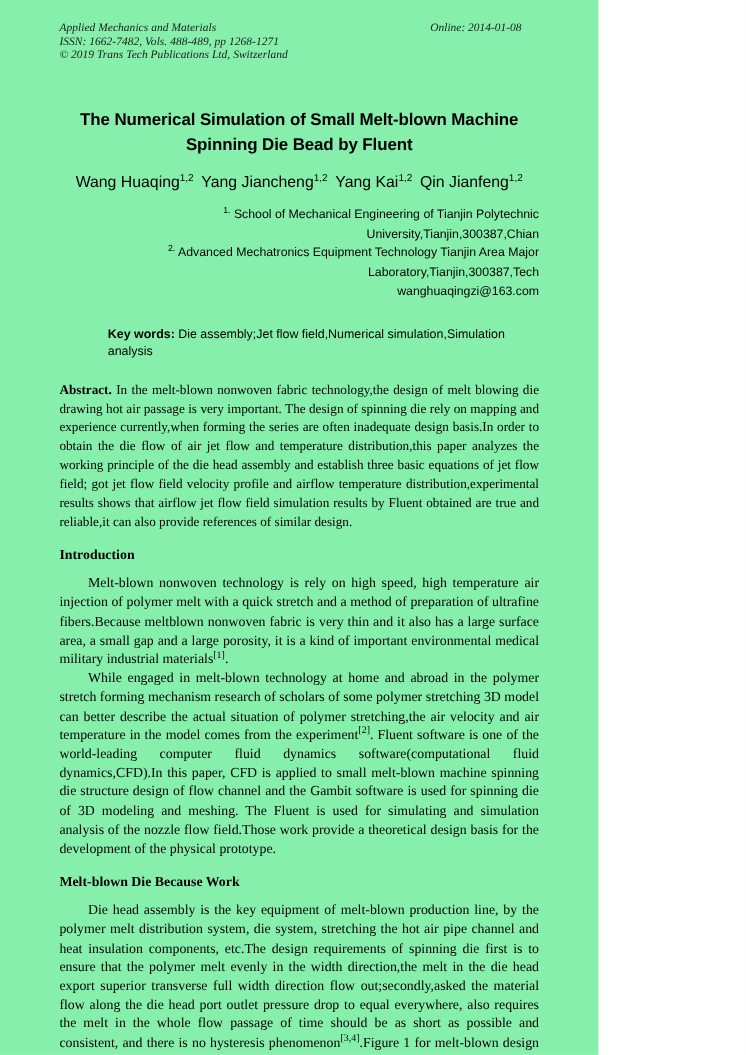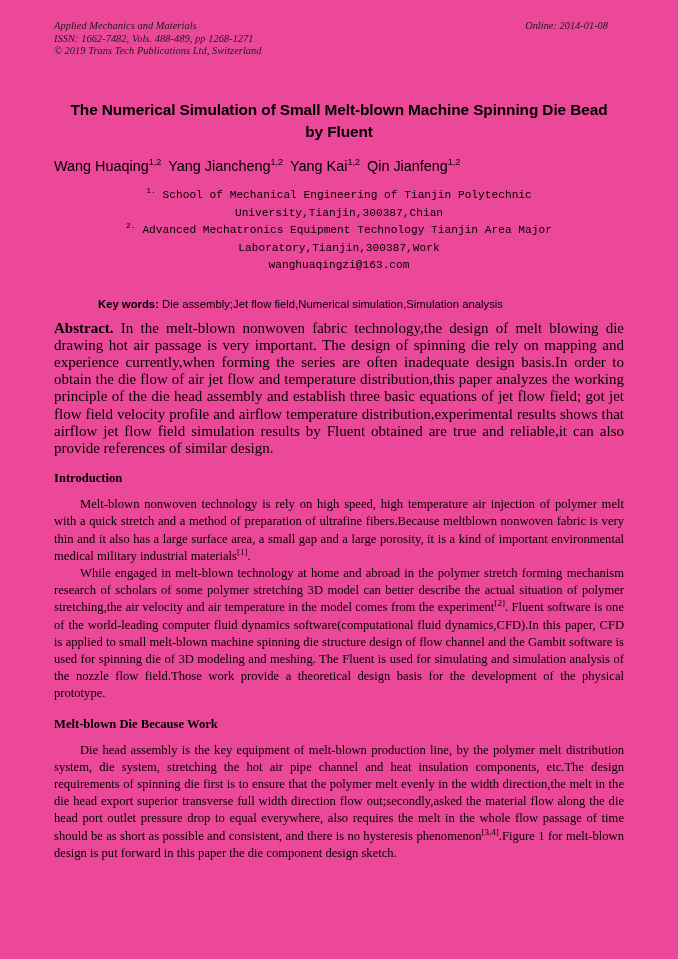--- a/index.html
+++ b/index.html
@@ -11,23 +11,23 @@
   body {
     width: 678px;
     height: 959px;
     overflow: hidden;
     font-family: "Liberation Serif", "DejaVu Serif", serif;
     color: #000000;
   }
 
   .page {
     position: relative;
-    width: 678px;
+    width: 544px;
     height: 959px;
-    background: #ec4899;
+    background: #86efac;
     box-sizing: border-box;
     padding: 20px 54px 0 54px;
   }
 
   
   .journal-header {
     position: relative;
     height: 62px;
     font-family: "Liberation Serif", "DejaVu Serif", serif;
     font-style: italic;
@@ -59,20 +59,21 @@
     font-family: "Liberation Sans", "DejaVu Sans", sans-serif;
     font-weight: bold;
     font-size: 15.4px;
     line-height: 22px;
     letter-spacing: -0.1px;
   }
 
   
   .authors {
     margin-top: 11px;
+    text-align: center;
     font-family: "Liberation Sans", "DejaVu Sans", sans-serif;
     font-size: 14.4px;
     line-height: 25px;
   }
   .authors .author-line {
     display: block;
     white-space: nowrap;
   }
   .authors .au {
     white-space: nowrap;
@@ -83,22 +84,22 @@
   }
   sup {
     font-size: 0.63em;
     vertical-align: super;
     line-height: 0;
   }
 
   
   .affiliations {
     margin-top: 8px;
-    text-align: center;
-    font-family: Liberation Mono, monospace;
+    text-align: right;
+    font-family: Liberation Sans, sans-serif;
     font-size: 11.2px;
     line-height: 17.5px;
   }
   .affiliations .aff-line {
     display: block;
   }
   .affiliations .aff-marker {
     font-size: 8px;
     vertical-align: super;
     line-height: 0;
@@ -111,22 +112,22 @@
     font-size: 11.3px;
     line-height: 16px;
     padding-left: 44px;
   }
   .keywords .kw-label {
     font-weight: bold;
   }
 
   
   .abstract {
-    margin-top: 8px;
-    font-size: 15px;
+    margin-top: 18px;
+    font-size: 12px;
     line-height: 17.2px;
     text-align: justify;
     text-justify: inter-word;
     font-family: Liberation Serif, serif;
   }
   .abstract .abs-label {
     font-weight: bold;
   }
 
   
@@ -171,21 +172,21 @@
 
   <h1 class="paper-title">The Numerical Simulation of Small Melt-blown Machine Spinning Die Bead by Fluent</h1>
 
   <div class="authors">
     <span class="author-line"><span class="au">Wang Huaqing<sup>1,2</sup></span><span class="sep"></span><span class="au">Yang Jiancheng<sup>1,2</sup></span><span class="sep"></span><span class="au">Yang Kai<sup>1,2</sup></span><span class="sep"></span><span class="au">Qin Jianfeng<sup>1,2</sup></span></span>
   </div>
 
   <div class="affiliations">
       <span class="aff-line"><span class="aff-marker">1.</span> <span>School of Mechanical Engineering of Tianjin Polytechnic University,Tianjin,300387,Chian</span></span>
       <span class="aff-line"><span class="aff-marker">2.</span> <span>Advanced Mechatronics Equipment Technology Tianjin Area Major</span></span>
-      <span class="aff-line"><span>Laboratory,Tianjin,300387,Work</span></span>
+      <span class="aff-line"><span>Laboratory,Tianjin,300387,Tech</span></span>
       <span class="aff-line"><span>wanghuaqingzi@163.com</span></span>
     </div>
 
   <div class="keywords">
     <span class="kw-label">Key words:</span>
     <span>Die assembly;Jet flow field,Numerical simulation,Simulation analysis</span>
   </div>
 
   <div class="abstract">
     <span class="abs-label">Abstract.</span>

